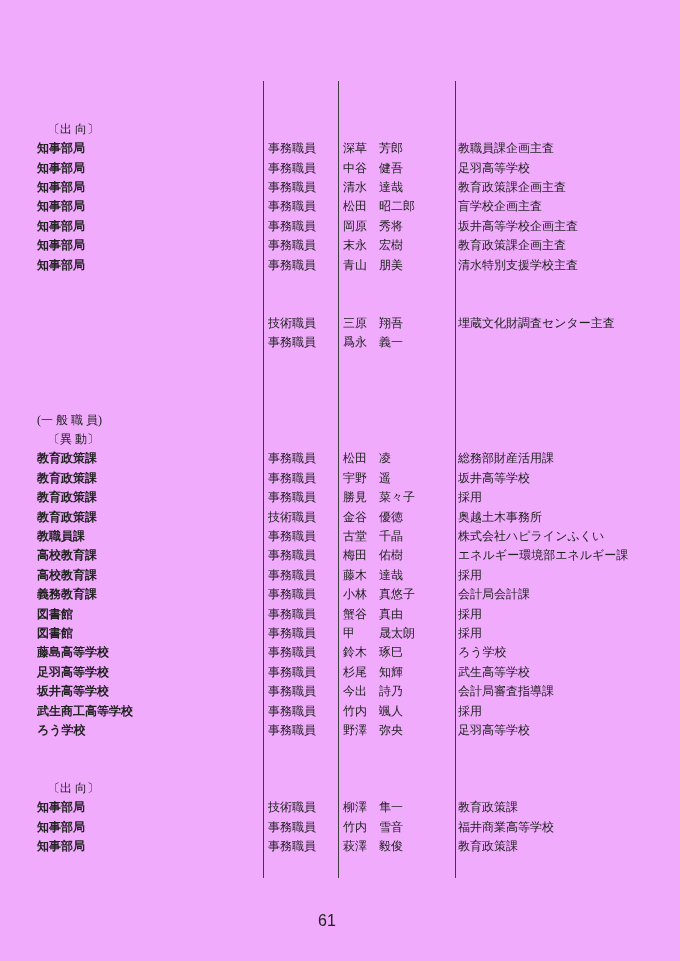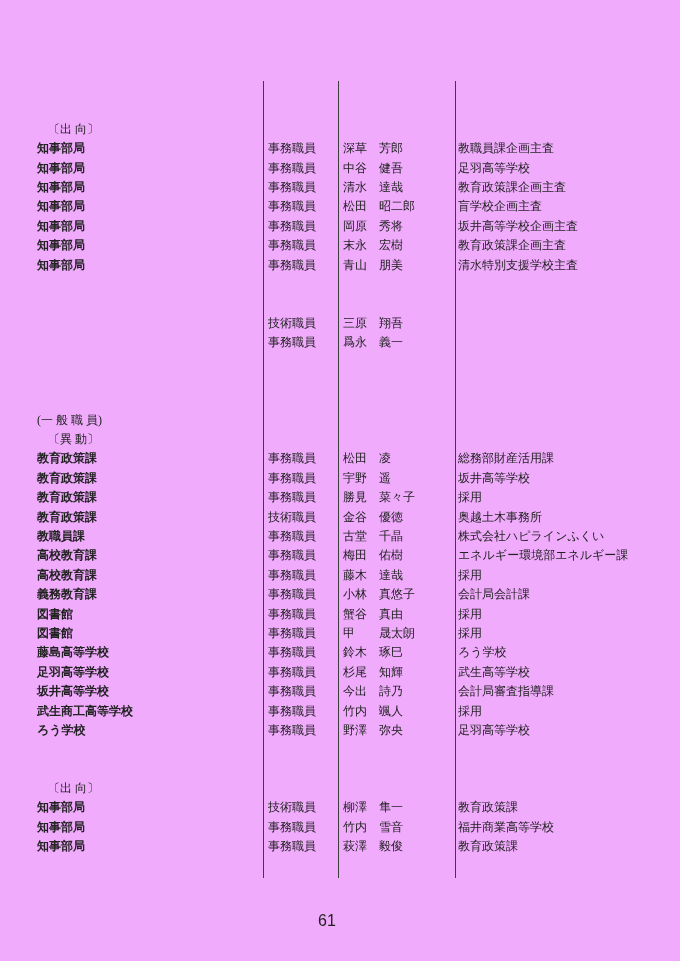--- a/index.html
+++ b/index.html
@@ -111,20 +111,21 @@
         <span class="cell c-org">知事部局</span>
         <span class="cell c-job">事務職員</span>
         <span class="cell c-name">青山　朋美</span>
         <span class="cell c-dest">清水特別支援学校主査</span>
       </div>
       <div class="line"></div>
       <div class="line"></div>
       <div class="line">
         <span class="cell c-job">技術職員</span>
         <span class="cell c-name">三原　翔吾</span>
+        <span class="cell c-dest">埋蔵文化財調査センター主査</span>
       </div>
       <div class="line">
         <span class="cell c-job">事務職員</span>
         <span class="cell c-name">爲永　義一</span>
       </div>
       <div class="line"></div>
       <div class="line"></div>
       <div class="line"></div>
       <div class="line">
         <span class="cell c-grp">(一 般 職 員)</span>

